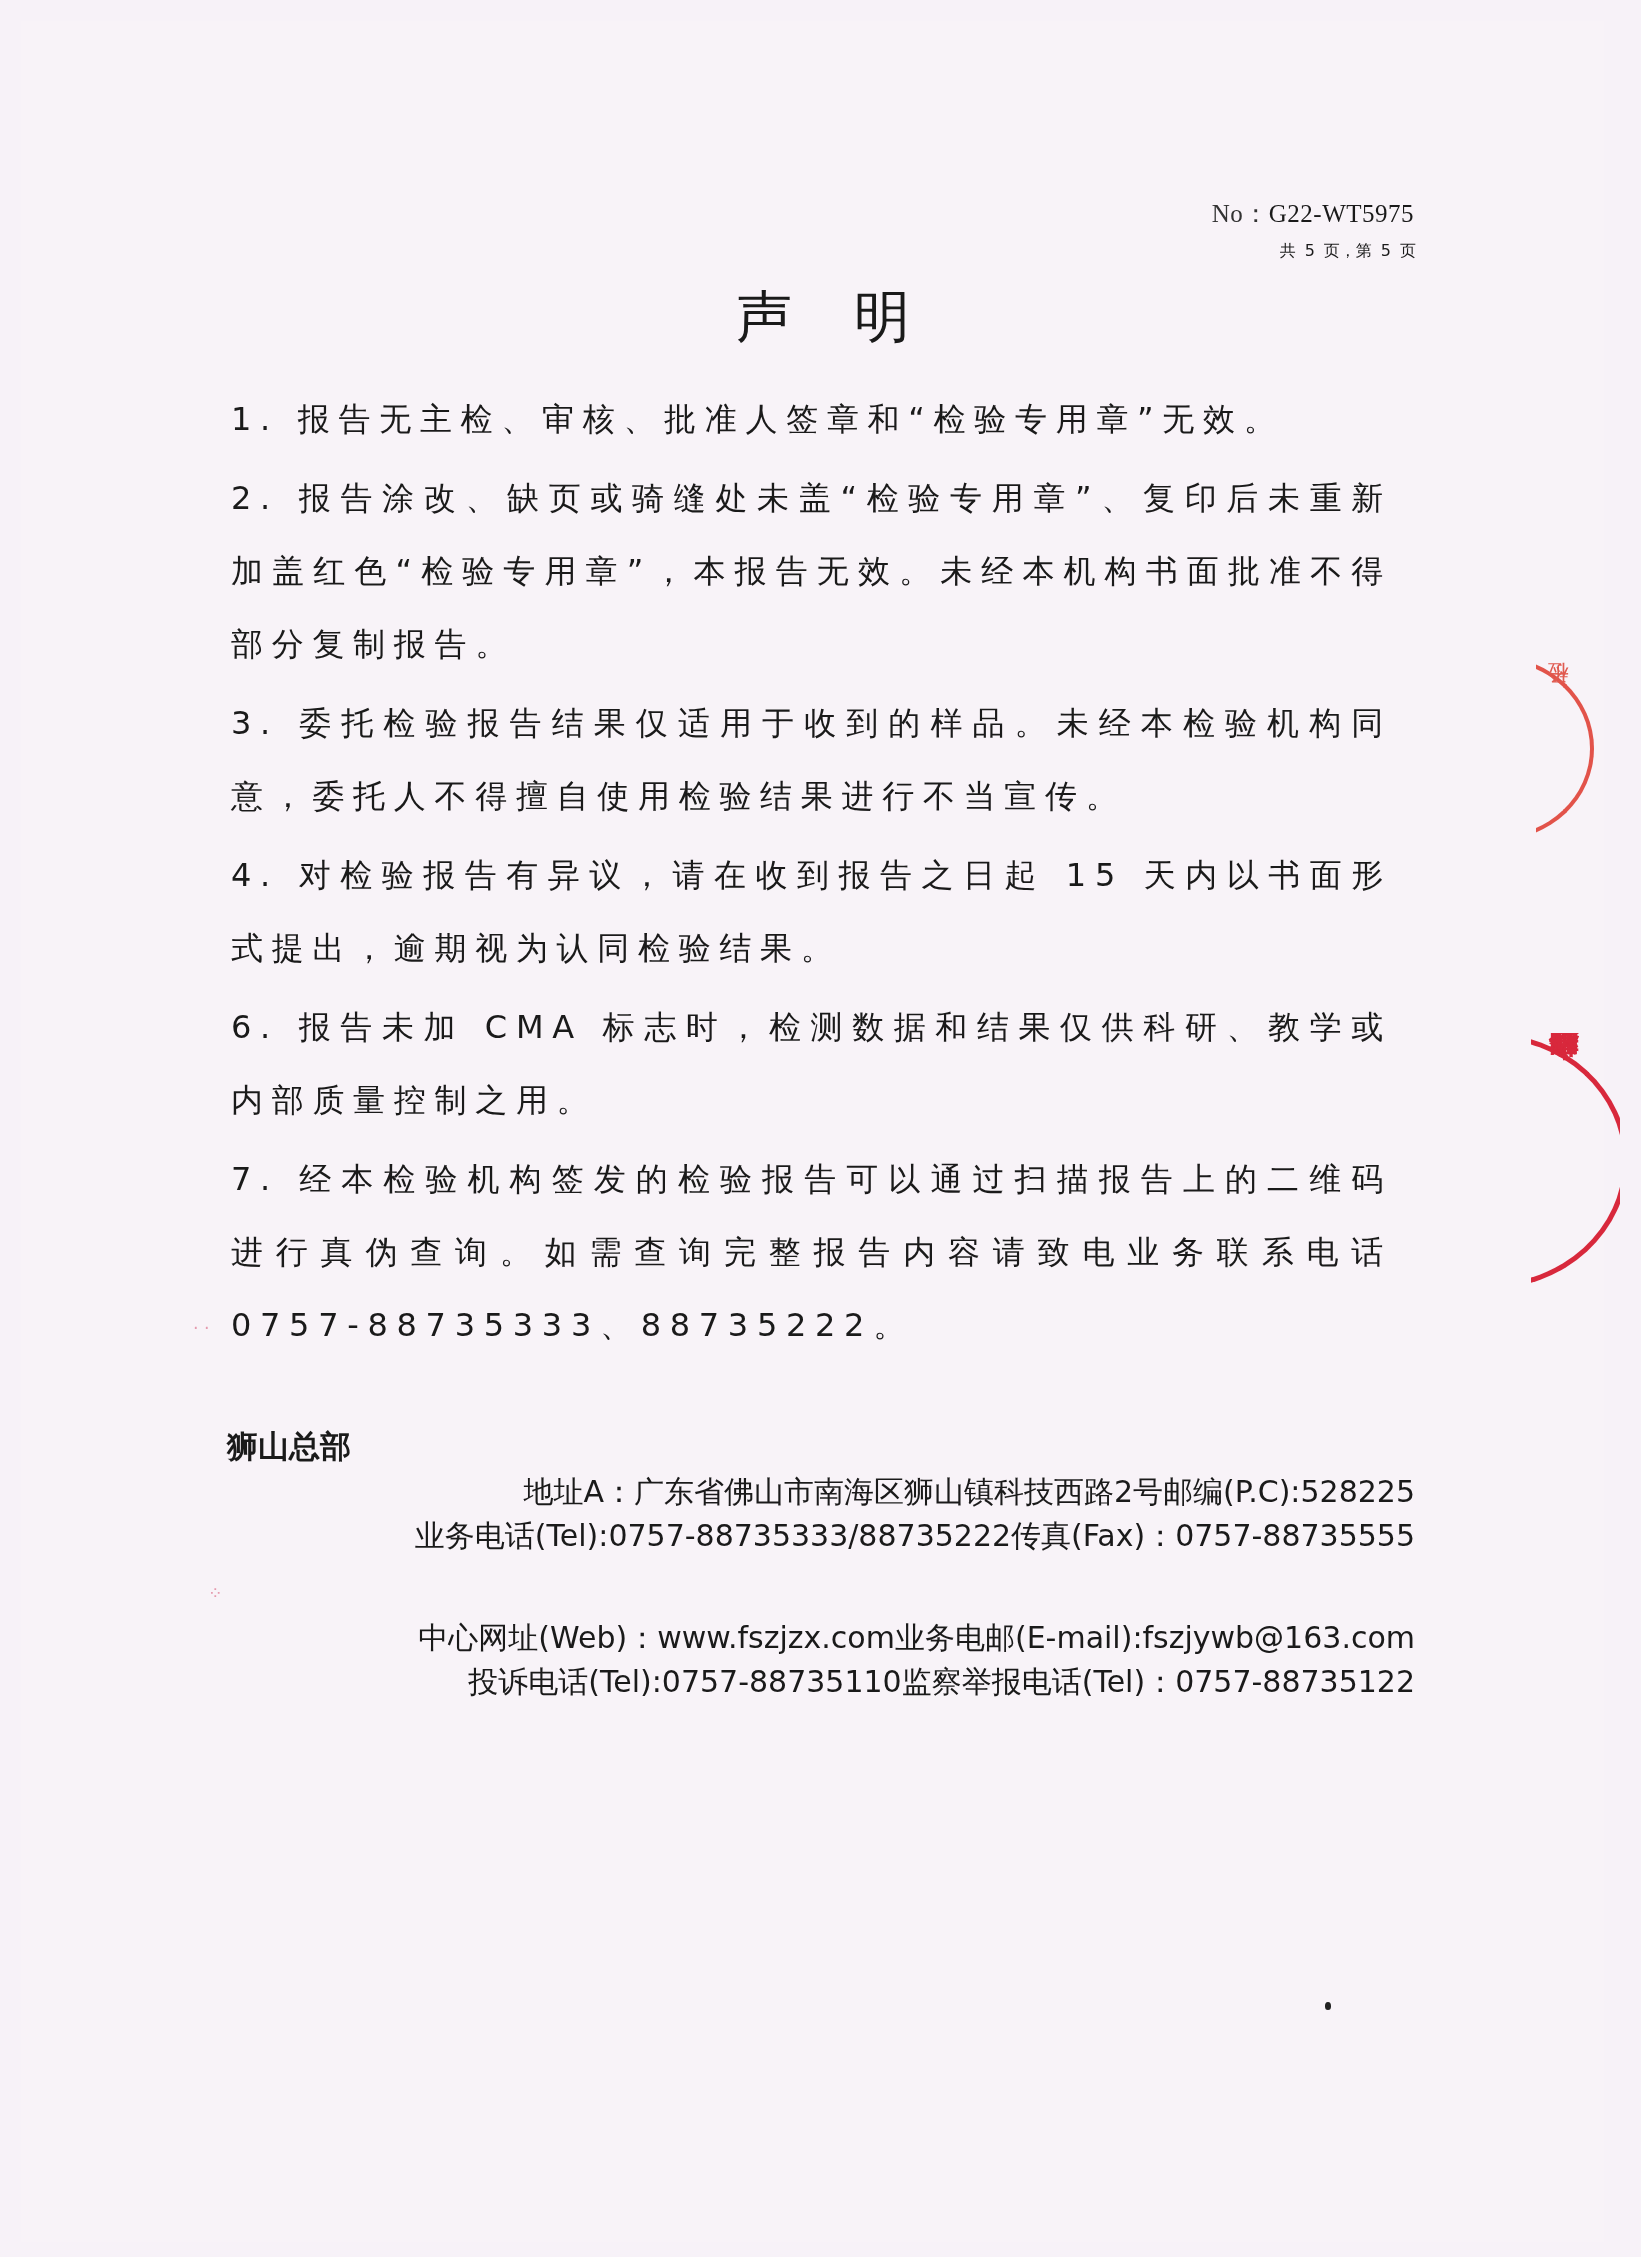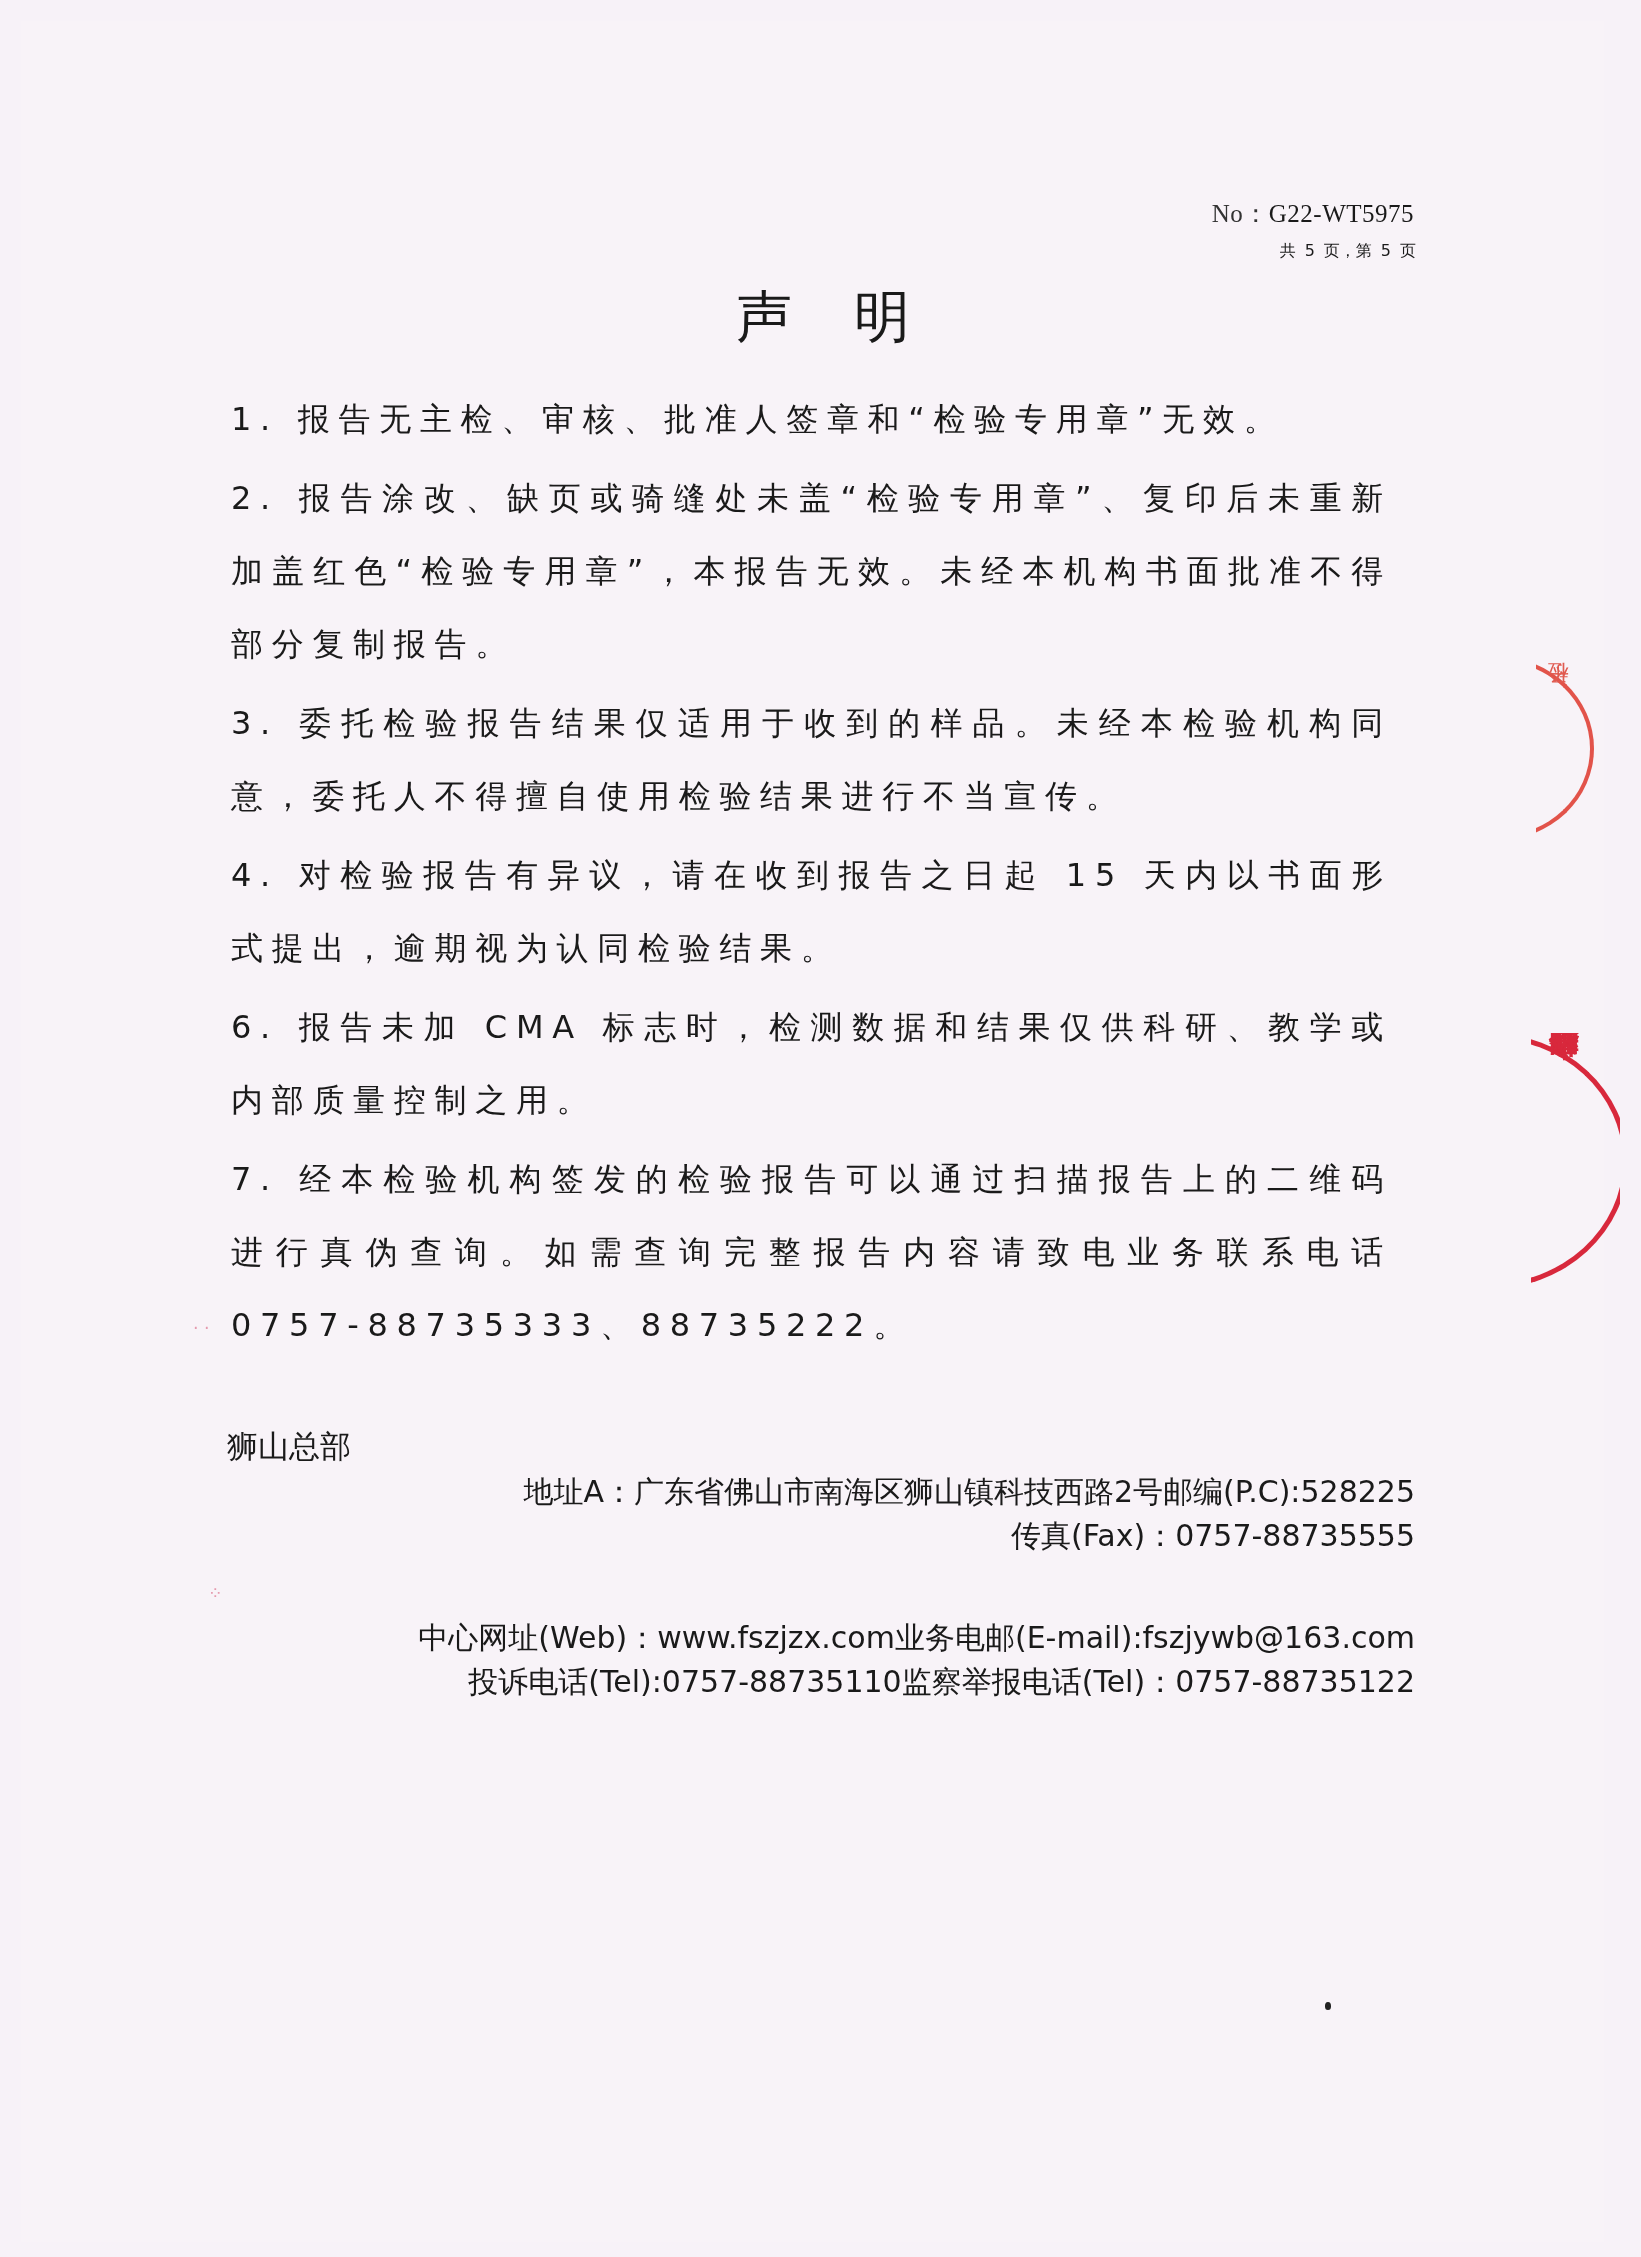--- a/index.html
+++ b/index.html
@@ -37,21 +37,21 @@
   .clauses {
     position: absolute; left: 225px; top: 377px; width: 1173px;
     font-size: 32px; line-height: 73px;
     letter-spacing: 8.7px;
   }
   .clause { margin: 6px; text-align: justify; text-align-last: left; }
   .hq {
     position: absolute; left: 227px; top: 1424px; width: 1188px;
     font-size: 30px; line-height: 44px;
   }
-  .hq .hq-title { font-weight: normal; font-size: 31px; margin-bottom: 1.9px; }
+  .hq .hq-title { font-weight: bold; font-size: 31px; margin-bottom: 1.9px; }
   .row { display: flex; justify-content: flex-end; white-space: nowrap; }
   .gap { height: 58px; }
   .stamp {
     position: absolute; right: 0; overflow: hidden;
   }
   .stamp-a { top: 657px; width: 68px; height: 188px; right: 37px; }
   .stamp-a .ring {
     position: absolute; left: -135px; top: 0;
     width: 193px; height: 183px; border-radius: 50%;
     border: 4.8px solid #e2534a; border-left-color: transparent;
@@ -98,20 +98,21 @@
   <p class="clause">7. 经本检验机构签发的检验报告可以通过扫描报告上的二维码进行真伪查询。如需查询完整报告内容请致电业务联系电话 0757-88735333、88735222。</p>
 </div>
 
 <div class="hq">
   <div class="hq-title">狮山总部</div>
   <div class="row">
     <span>地址A：广东省佛山市南海区狮山镇科技西路2号</span>
     <span>邮编(P.C):528225</span>
   </div>
   <div class="row">
+    <span>业务电话(Tel):0757-88735333/88735222</span>
     <span>传真(Fax)：0757-88735555</span>
   </div>
   <div class="gap"></div>
   <div class="row">
     <span>中心网址(Web)：www.fszjzx.com</span>
     <span>业务电邮(E-mail):fszjywb@163.com</span>
   </div>
   <div class="row">
     <span>投诉电话(Tel):0757-88735110</span>
     <span>监察举报电话(Tel)：0757-88735122</span>

